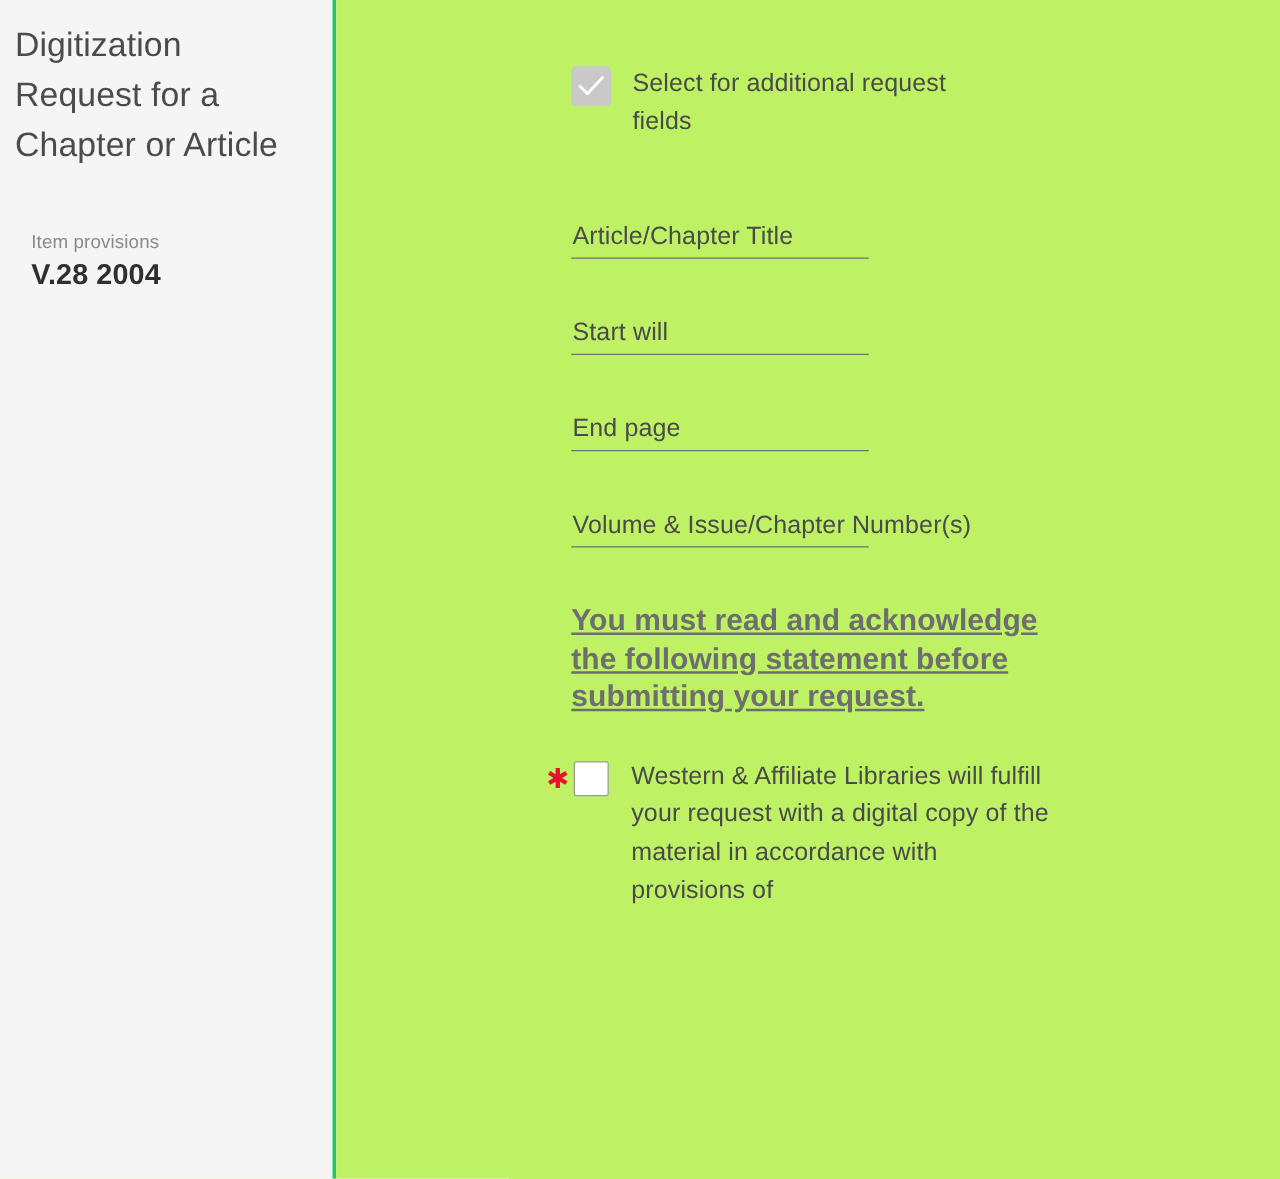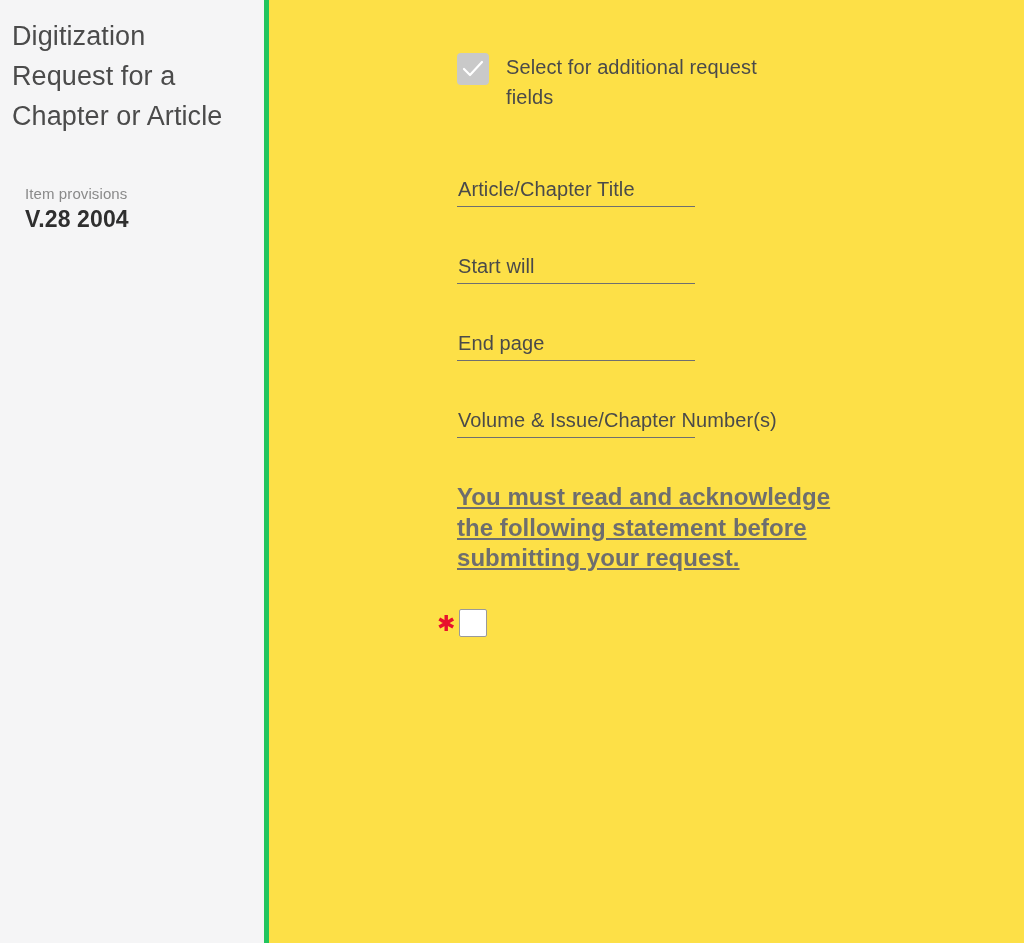--- a/index.html
+++ b/index.html
@@ -21,21 +21,21 @@
     display: flex;
     overflow: hidden;
   }
 
   
   .sidebar {
     width: 269px;
     min-width: 269px;
     height: 943px;
     background: #f5f5f6;
-    border-right: 5px solid #22c55e;
+    border-right: 3px solid #22c55e;
     box-sizing: border-box;
     padding: 14px 18px 0 12px;
     position: relative;
   }
   .side-title {
     font-size: 27px;
     line-height: 40px;
     font-weight: 300;
     color: #4b4b4b;
     letter-spacing: 0.1px;
@@ -59,21 +59,21 @@
     color: #2f2f2f;
     font-weight: 700;
     margin-top: 3px;
     letter-spacing: 0.1px;
   }
 
   
   .main {
     flex: 1;
     height: 943px;
-    background: #fde047;
+    background: #bef264;
     position: relative;
     overflow: hidden;
   }
   .form-area {
     position: absolute;
     left: 188px;   
     top: 0;
     width: 560px;
   }
 
@@ -228,17 +228,18 @@
       <div class="field">
         <div class="field-label">Volume &amp; Issue/Chapter Number(s)</div>
         <div class="field-underline"></div>
       </div>
 
       <div class="ack-heading">You must read and acknowledge the following statement before submitting your request.</div>
 
       <div class="ack-row">
         <div class="req-star">✱</div>
         <div class="cb-empty"></div>
+        <div class="ack-text">Western &amp; Affiliate Libraries will fulfill your request with a digital copy of the material in accordance with provisions of</div>
       </div>
 
     </div>
   </main>
 </div>
 
 </body></html>

